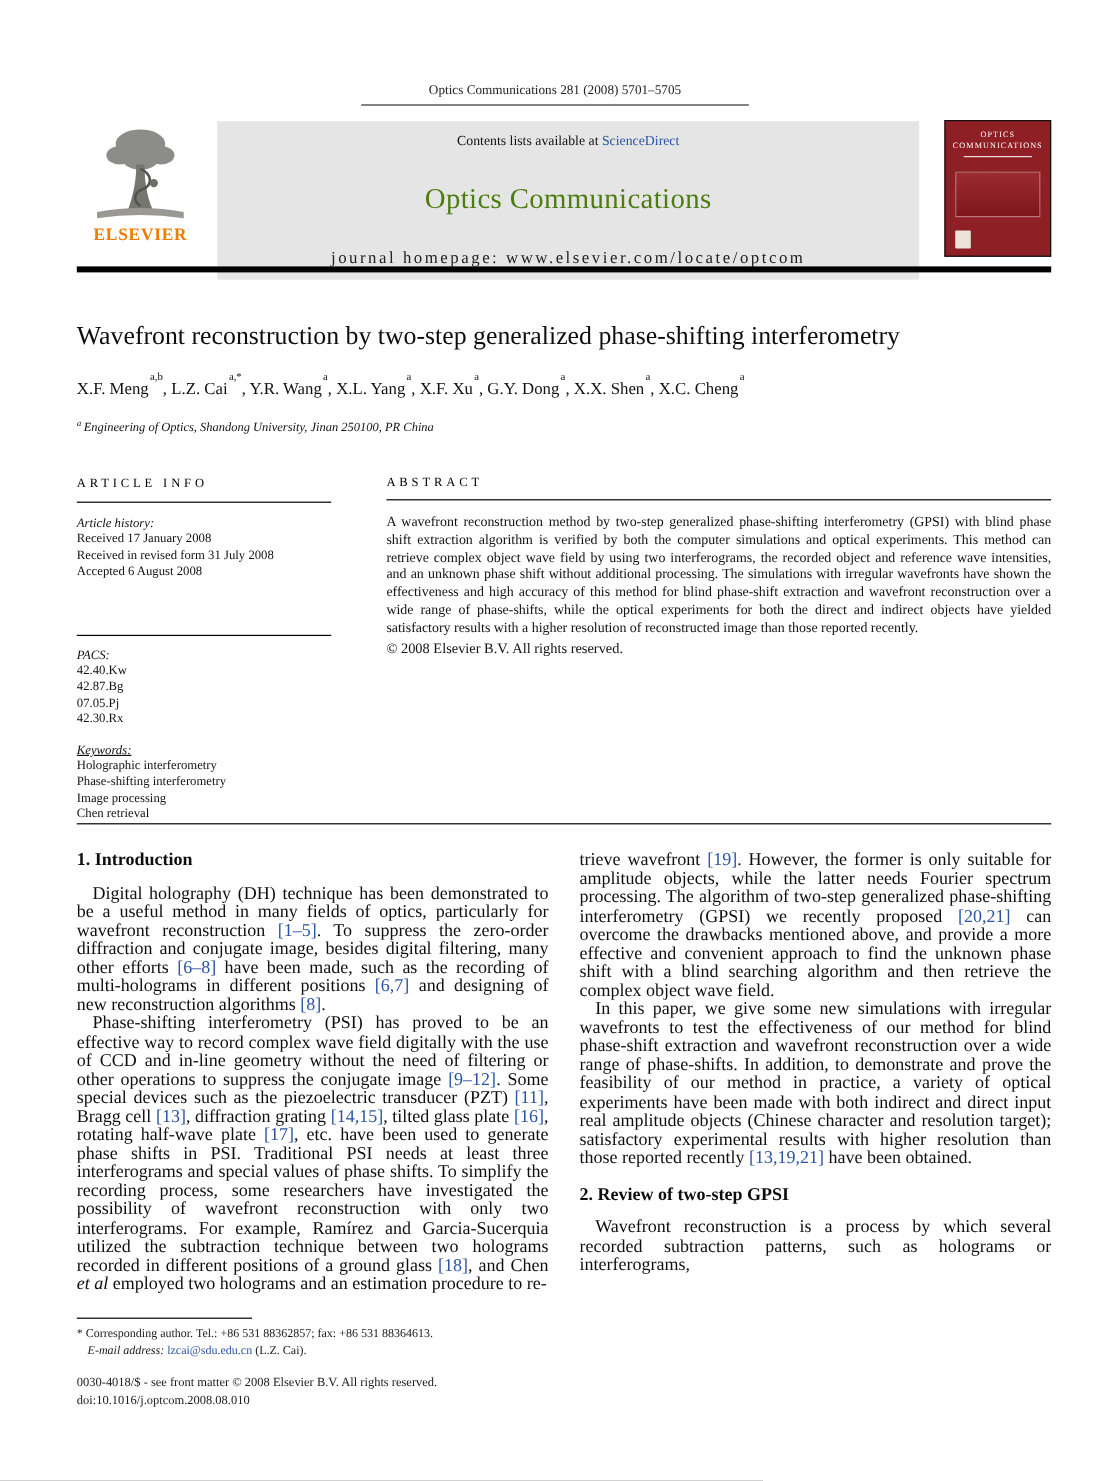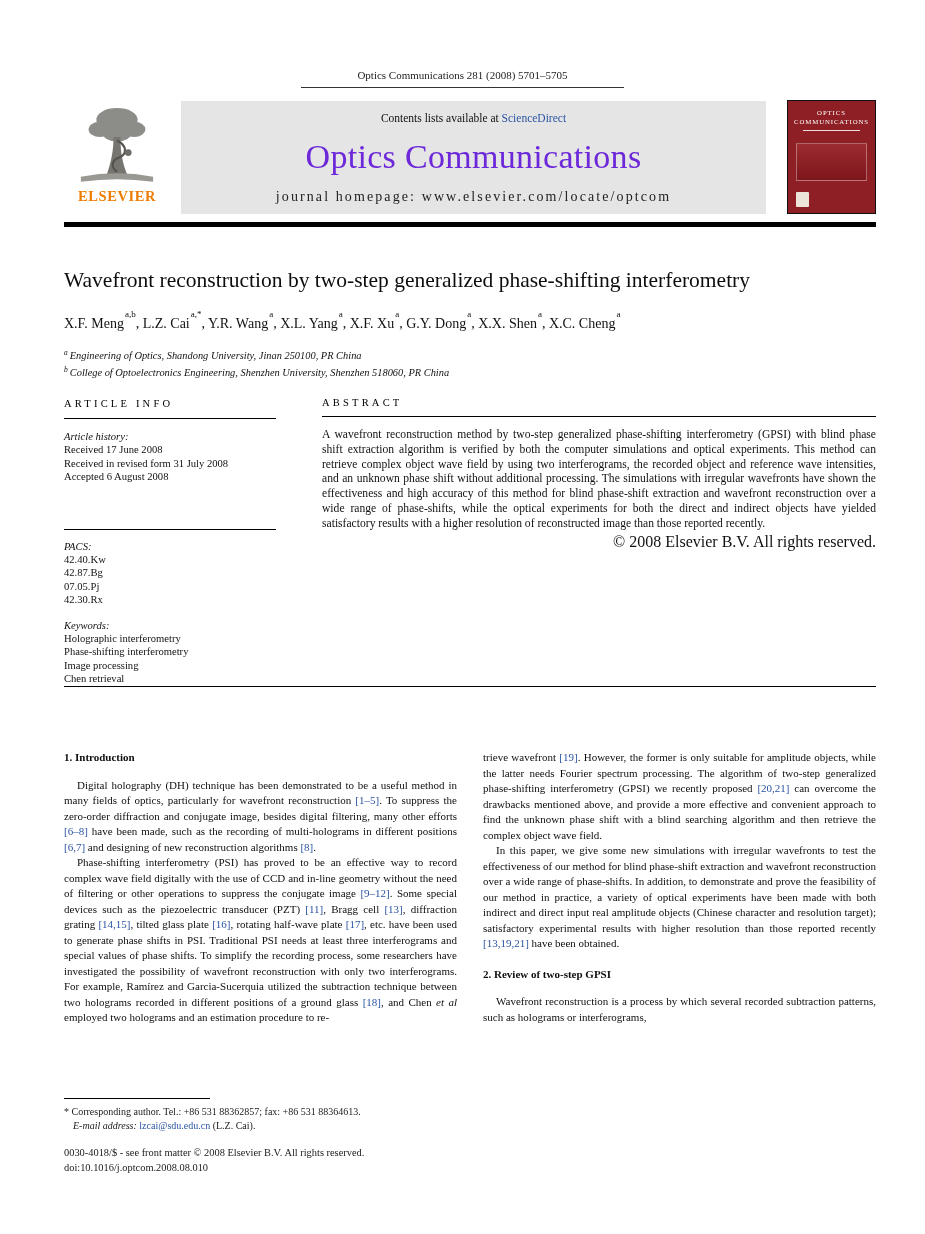--- a/index.html
+++ b/index.html
@@ -12,28 +12,28 @@
   
   .cite-top { position:absolute; top:69px; left:0; width:100%; text-align:center; font-size:11px; color:#222; }
   .cite-rule { position:absolute; top:87px; left:301px; width:323px; height:1px; background:#333; }
 
   
   .elsevier-block { position:absolute; top:101px; left:64px; width:106px; height:114px; text-align:center; }
   .tree { width:88px; height:86px; display:block; margin:0 auto; }
   .elsevier-word { font-size:14.5px; font-weight:700; letter-spacing:0.6px; color:var(--elsevier-orange, #ee7c00); margin-top:1px; }
 
   .banner {
-    position:absolute; top:101px; left:181px; width:585px; height:113px;
+    position:absolute; top:101px; left:181px; width:585px; height:132px;
     background:var(--banner-gray, #e5e5e5);
     display:flex; flex-direction:column; align-items:center; justify-content:space-between;
     padding:11px 0 9px; box-sizing:border-box;
   }
   .banner-top { font-size:11.5px; color:#111; }
   .sd { color:var(--link-blue, #2b54a3); }
-  .banner-title { font-size:34px; color:#6d28d9; letter-spacing:0.3px; }
+  .banner-title { font-size:24px; color:#4d7c0f; letter-spacing:0.3px; }
   .banner-home { font-size:14px; letter-spacing:2.1px; color:#222; }
 
   .cover { position:absolute; top:100px; left:787px; width:89px; height:114px; background:var(--cover-red, #8e1f24); border:1px solid #111; box-sizing:border-box; }
   .cover-title { margin-top:8px; text-align:center; color:#fff; font-size:6.8px; letter-spacing:0.9px; line-height:8.5px; }
   .cover-rule { width:66%; height:1px; background:rgba(255,255,255,0.85); margin:4px auto 0; }
   .cover-art { position:absolute; left:8px; right:8px; top:42px; height:36px; background:linear-gradient(#9c2b30, #7d161b); border:1px solid rgba(255,255,255,0.35); }
   .cover-logo { position:absolute; bottom:6px; left:8px; width:13px; height:15px; background:#ece4d8; border-radius:1px; }
 
   .rule-thick { position:absolute; top:222px; left:64px; width:812px; height:5px; background:#000; }
 
@@ -43,31 +43,31 @@
   .auth-sup { font-size:9px; position:relative; top:-5px; margin-left:1px; }
   .affils { position:absolute; top:346px; left:64px; width:812px; font-size:10.4px; font-style:italic; line-height:13.5px; }
   .affil sup { font-size:7.5px; margin-right:2px; }
 
   
   .info-col { position:absolute; top:397px; left:64px; width:212px; font-size:10.6px; line-height:13.2px; }
   .col-heading { font-size:10.5px; letter-spacing:3.2px; color:#000; }
   .col-rule { height:1px; background:#000; margin:8px 0 11px; }
   .info-label { font-style:italic; }
   .info-sep { height:1px; background:#000; margin:46px 0 10px; }
-  .kw-label { margin-top:13px; }
+  .kw-label { margin-top:13px;text-decoration:underline; }
 
   .abs-col { position:absolute; top:397px; left:322px; width:554px; }
   .abs-rule { height:1px; background:#000; margin:8px 0 11px; }
   .abs-text { font-size:11.6px; line-height:14.8px; text-align:justify; }
-  .abs-copy { text-align:right; font-size:16px; margin-top:1px; }
+  .abs-copy { text-align:left; font-size:12px; margin-top:1px; }
 
   .rule-section { position:absolute; top:686px; left:64px; width:812px; height:1px; background:#000; }
 
   
-  .body-col { position:absolute; top:710px; width:393px; font-size:11px; line-height:15.5px; text-align:justify; color:#0e0e0e;margin-top:40px; }
+  .body-col { position:absolute; top:710px; width:393px; font-size:15px; line-height:15.5px; text-align:justify; color:#0e0e0e; }
   .col1 { left:64px; } .col2 { left:483px; }
   .body-heading { font-weight:700; margin:0 0 12px; }
   .body-heading + .body-para { margin-top:0; }
   .body-col > .body-heading:not(:first-child) { margin-top:15px; }
   .body-para { margin:0; }
   .body-para.indent { text-indent:13px; }
 
   .seg-cite { color:var(--link-blue, #2b54a3); }
   .seg-italic { font-style:italic; }
 
@@ -140,30 +140,29 @@
       <span class="author"><span>X.X. Shen</span><sup class="auth-sup">a</sup><span>, </span></span>
     
       <span class="author"><span>X.C. Cheng</span><sup class="auth-sup">a</sup><span></span></span>
     
   </div>
 
   <div class="affils">
 
       <div class="affil"><sup>a</sup><span>Engineering of Optics, Shandong University, Jinan 250100, PR China</span></div>
 
-      <div class="affil"><sup>b</sup><span>College of Optoelectronics Engineering, Shenzhen University, Shenzhen 518060, PR China</span></div>
 
   </div>
 
   <div class="info-col">
     <div class="col-heading">ARTICLE INFO</div>
     <div class="col-rule"></div>
     <div class="info-label">Article history:</div>
 
-      <div class="info-line">Received 17 June 2008</div>
+      <div class="info-line">Received 17 January 2008</div>
 
       <div class="info-line">Received in revised form 31 July 2008</div>
 
       <div class="info-line">Accepted 6 August 2008</div>
 
     <div class="info-sep"></div>
     <div class="info-label">PACS:</div>
 
       <div class="info-line">42.40.Kw</div>
 

